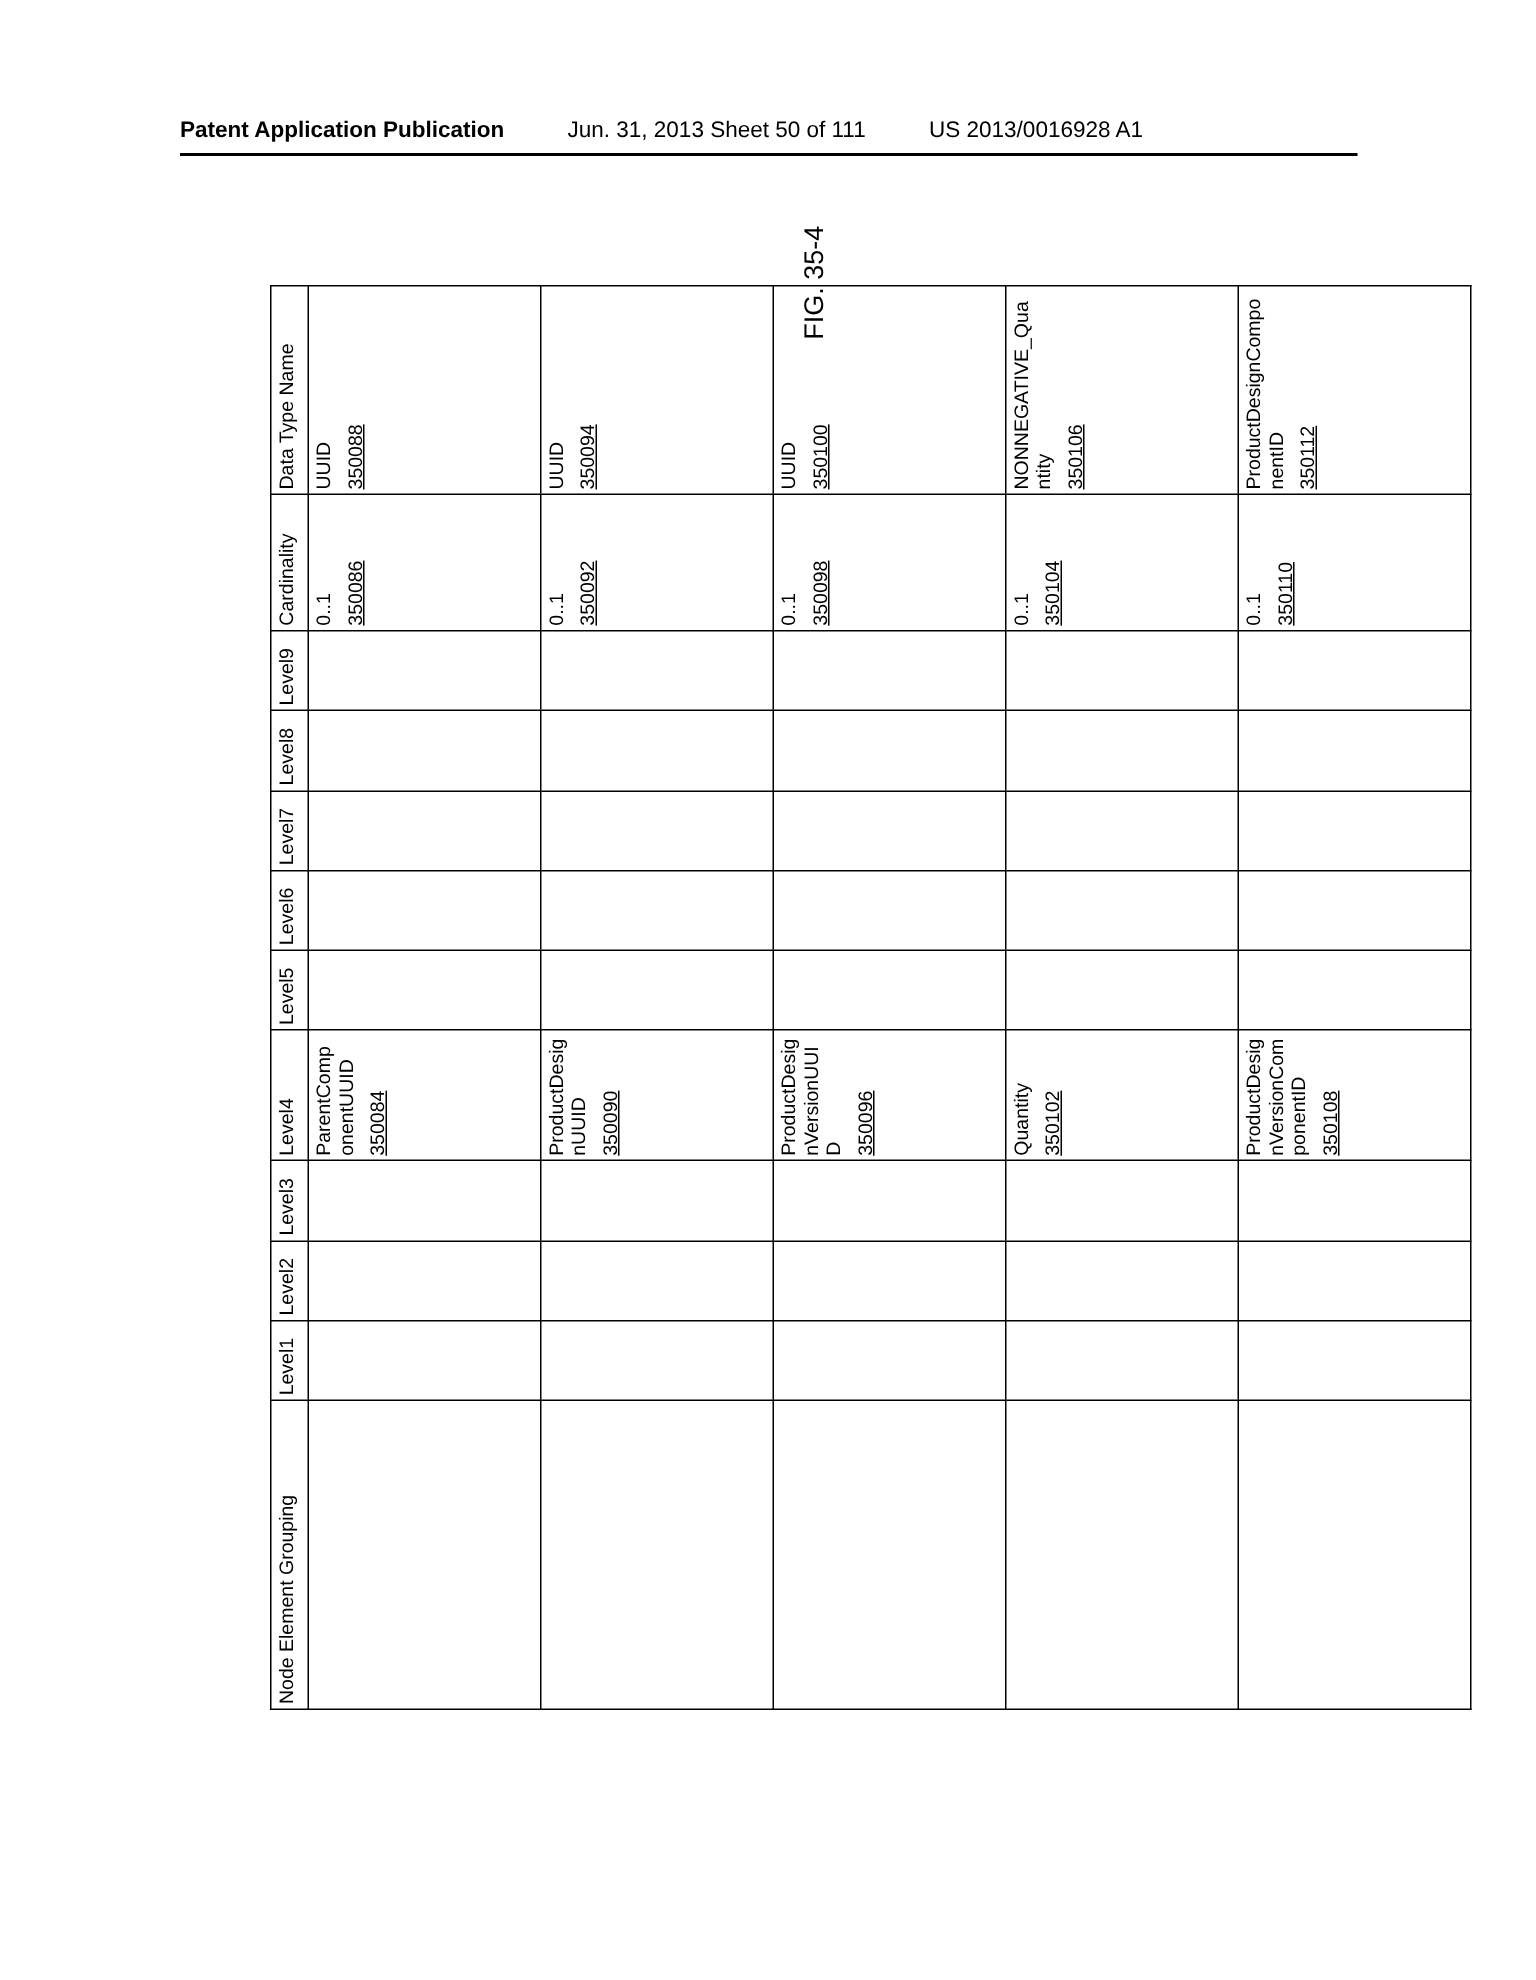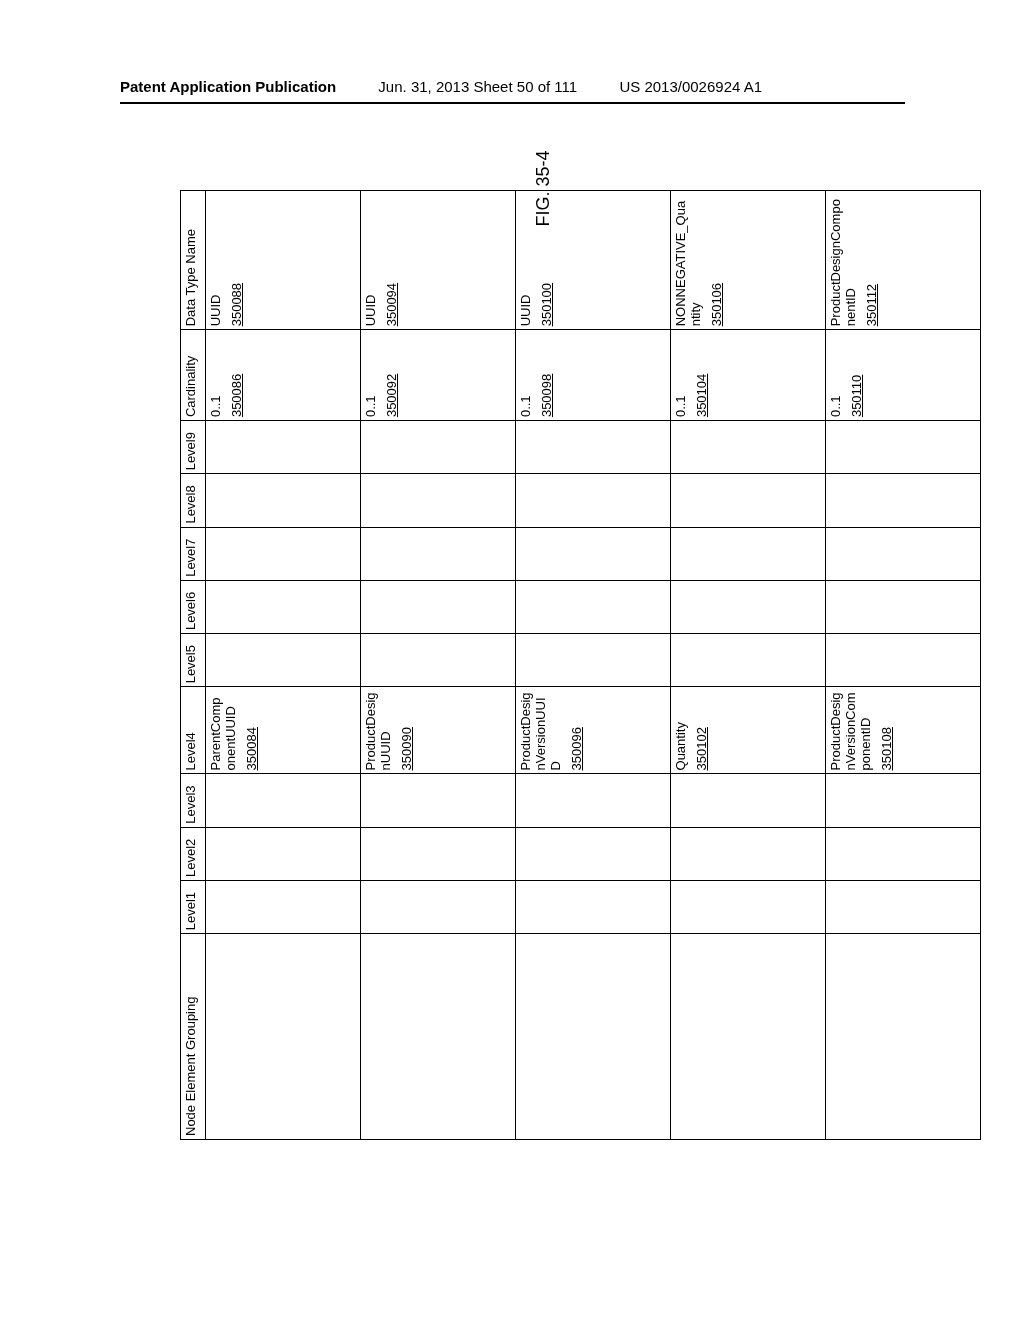--- a/index.html
+++ b/index.html
@@ -79,21 +79,21 @@
     margin-top: 6px;
   }
   td.rowcell { height: 150px; }
 </style>
 </head>
 <body>
 
 <div class="page-header">
   <span class="left">Patent Application Publication</span>
   <span class="mid">Jun. 31, 2013  Sheet 50 of 111</span>
-  <span class="right">US 2013/0026924 A1</span>
+  <span class="right">US 2013/0016928 A1</span>
 </div>
 <div class="hr"></div>
 
 <div class="fig-label">FIG. 35-4</div>
 
 <div class="rotator">
 <table class="data">
 <colgroup>
   <col class="col-neg">
   <col class="col-lvl">

